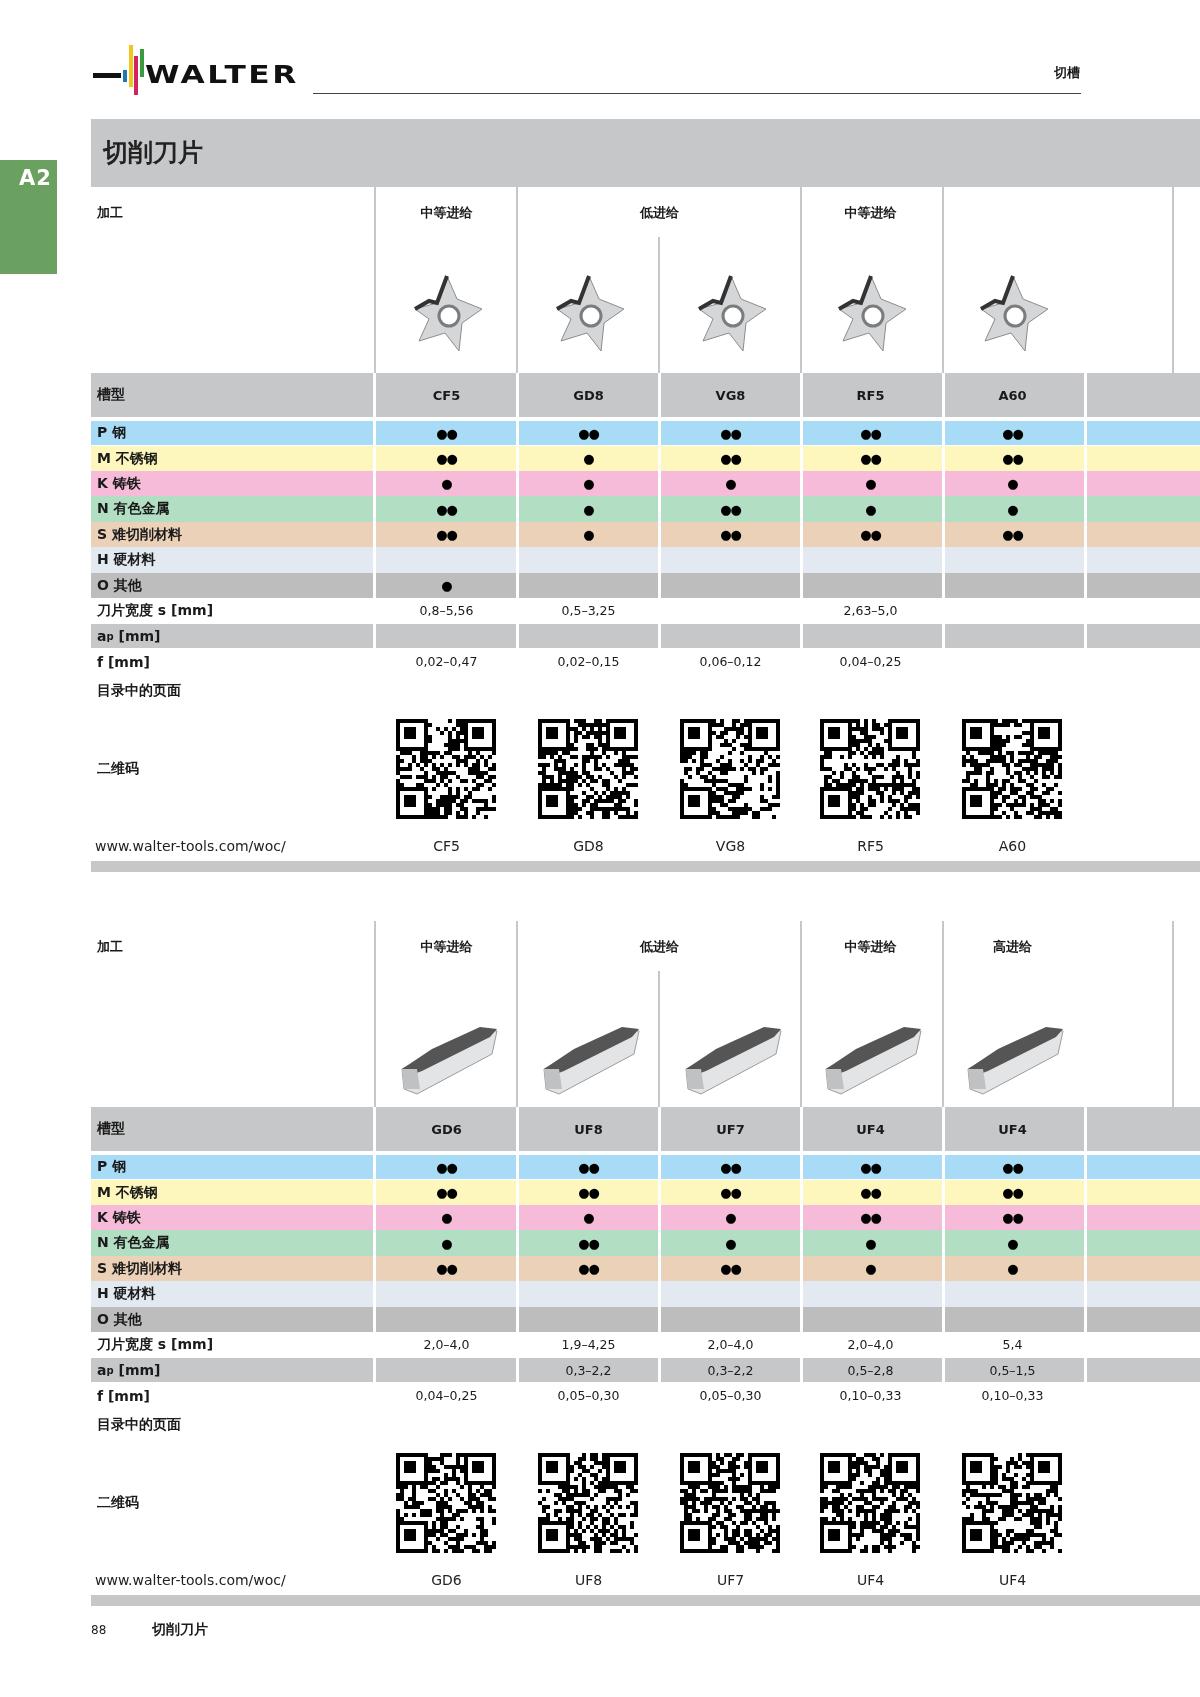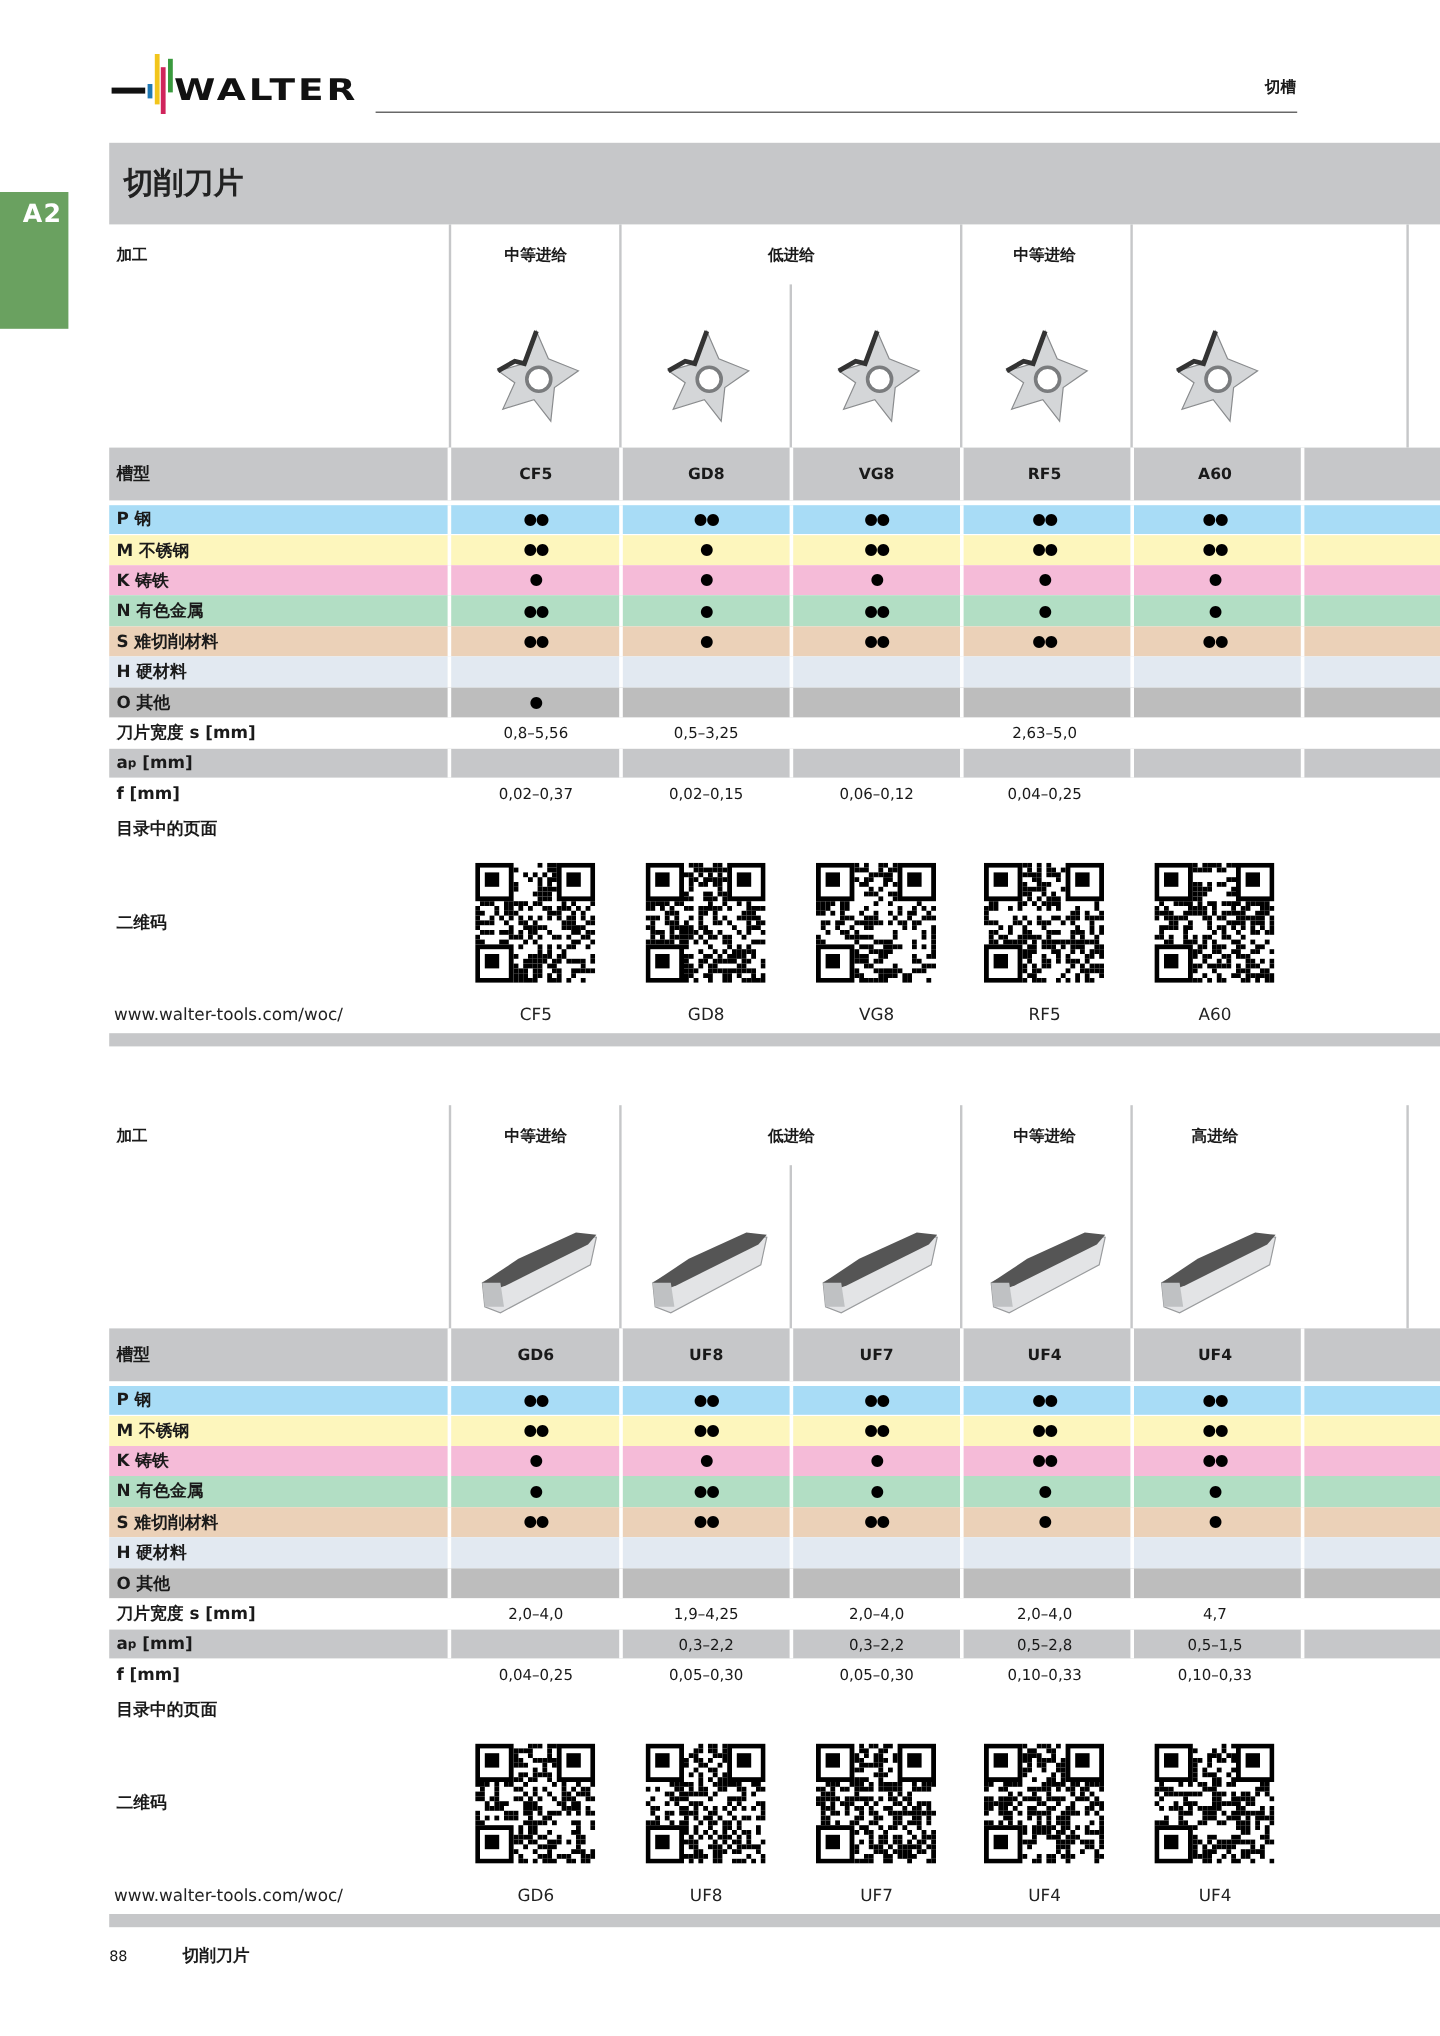--- a/index.html
+++ b/index.html
@@ -227,21 +227,21 @@
       <div class="cell" style="left:851px;width:141px;"></div>
       <div class="sep" style="left:282px;"></div>
       <div class="sep" style="left:425px;"></div>
       <div class="sep" style="left:567px;"></div>
       <div class="sep" style="left:709px;"></div>
       <div class="sep" style="left:851px;"></div>
       <div class="sep" style="left:993px;"></div>
     </div>
     <div class="row" style="top:462px;height:25px;background:#fff;">
       <div class="lbl">f [mm]</div>
-      <div class="cell" style="left:285px;width:141px;">0,02–0,37</div>
+      <div class="cell" style="left:285px;width:141px;">0,02–0,47</div>
       <div class="cell" style="left:427px;width:141px;">0,02–0,15</div>
       <div class="cell" style="left:569px;width:141px;">0,06–0,12</div>
       <div class="cell" style="left:709px;width:141px;">0,04–0,25</div>
       <div class="cell" style="left:851px;width:141px;"></div>
     </div>
     <div class="lbl" style="top:492px;height:24px;">目录中的页面</div>
     <div class="lbl" style="top:570px;height:24px;">二维码</div>
     <div class="qr" style="left:305px;top:532px;"><svg width="100" height="100" viewBox="0 0 100 100" fill="#000">
         <rect x="52" y="0" width="4" height="4"></rect>
         <rect x="60" y="0" width="4" height="4"></rect>
@@ -1503,21 +1503,21 @@
       <div class="sep" style="left:709px;"></div>
       <div class="sep" style="left:851px;"></div>
       <div class="sep" style="left:993px;"></div>
     </div>
     <div class="row" style="top:411px;height:25px;background:#fff;">
       <div class="lbl">刀片宽度 s [mm]</div>
       <div class="cell" style="left:285px;width:141px;">2,0–4,0</div>
       <div class="cell" style="left:427px;width:141px;">1,9–4,25</div>
       <div class="cell" style="left:569px;width:141px;">2,0–4,0</div>
       <div class="cell" style="left:709px;width:141px;">2,0–4,0</div>
-      <div class="cell" style="left:851px;width:141px;">4,7</div>
+      <div class="cell" style="left:851px;width:141px;">5,4</div>
     </div>
     <div class="row" style="top:437px;height:24px;background:#c6c7c9;">
       <div class="lbl">
         <span>a</span>
         <sub style="font-size:10px;">p</sub>
         <span style="white-space:pre;"> [mm]</span>
       </div>
       <div class="cell" style="left:285px;width:141px;"></div>
       <div class="cell" style="left:427px;width:141px;">0,3–2,2</div>
       <div class="cell" style="left:569px;width:141px;">0,3–2,2</div>

